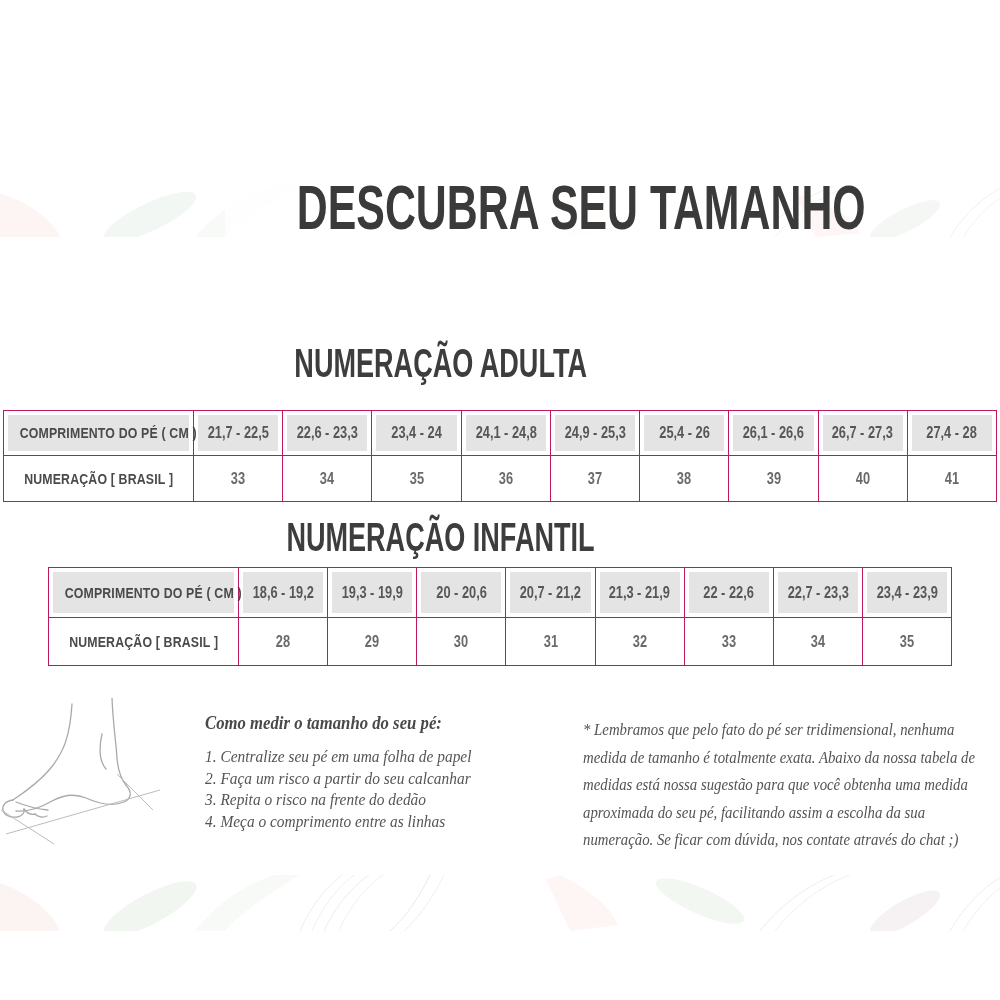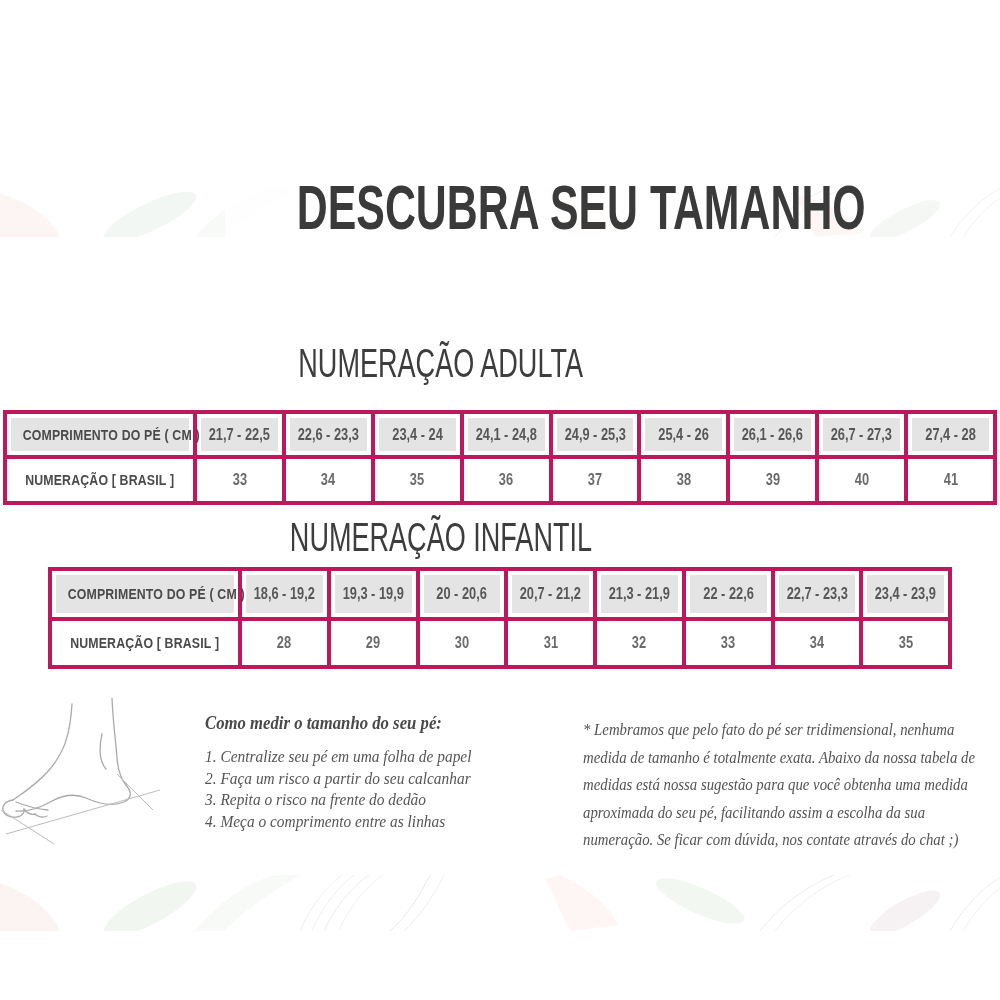--- a/index.html
+++ b/index.html
@@ -23,32 +23,32 @@
   .cnum   { display:inline-block; transform:scale(0.8,1);  transform-origin:50% 50%; white-space:nowrap;
             font-weight:700; font-size:16px; color:#575757; }
 
   .main-title {
     position:absolute; top:179px; left:0; width:1000px; margin:0;
     text-align:right; font-weight:700; font-size:63px; line-height:57px;
     color:#3a3a3a; z-index:2;
   }
   .section-title {
     position:absolute; left:0; width:881px; margin:0;
-    text-align:center; font-weight:400; font-size:41px; line-height:38px;
+    text-align:center; font-weight:700; font-size:41px; line-height:38px;
     color:#3d3d3d;
   }
   .adult-title  { top:344px; }
   .infant-title { top:518px; }
 
   table.size-table {
     position:absolute; border-collapse:collapse; table-layout:fixed;
     background:#ffffff;
   }
   table.size-table td {
-    border:4px solid #be185d; text-align:center; vertical-align:middle; padding:0;
+    border:1px solid #be185d; text-align:center; vertical-align:middle; padding:0;
   }
   .adult-table  { top:410px; left:3px;  width:994px; }
   .infant-table { top:567px; left:48px; width:904px; }
   .adult-table  tr.header-row { height:45px; }
   .adult-table  tr.body-row   { height:46px; }
   .infant-table tr.header-row { height:50px; }
   .infant-table tr.body-row   { height:48px; }
   tr.header-row td { background:#e4e4e4; box-shadow:inset 0 0 0 4px #ffffff; }
   tr.body-row .cnum { color:#6a6a6a; }
 

